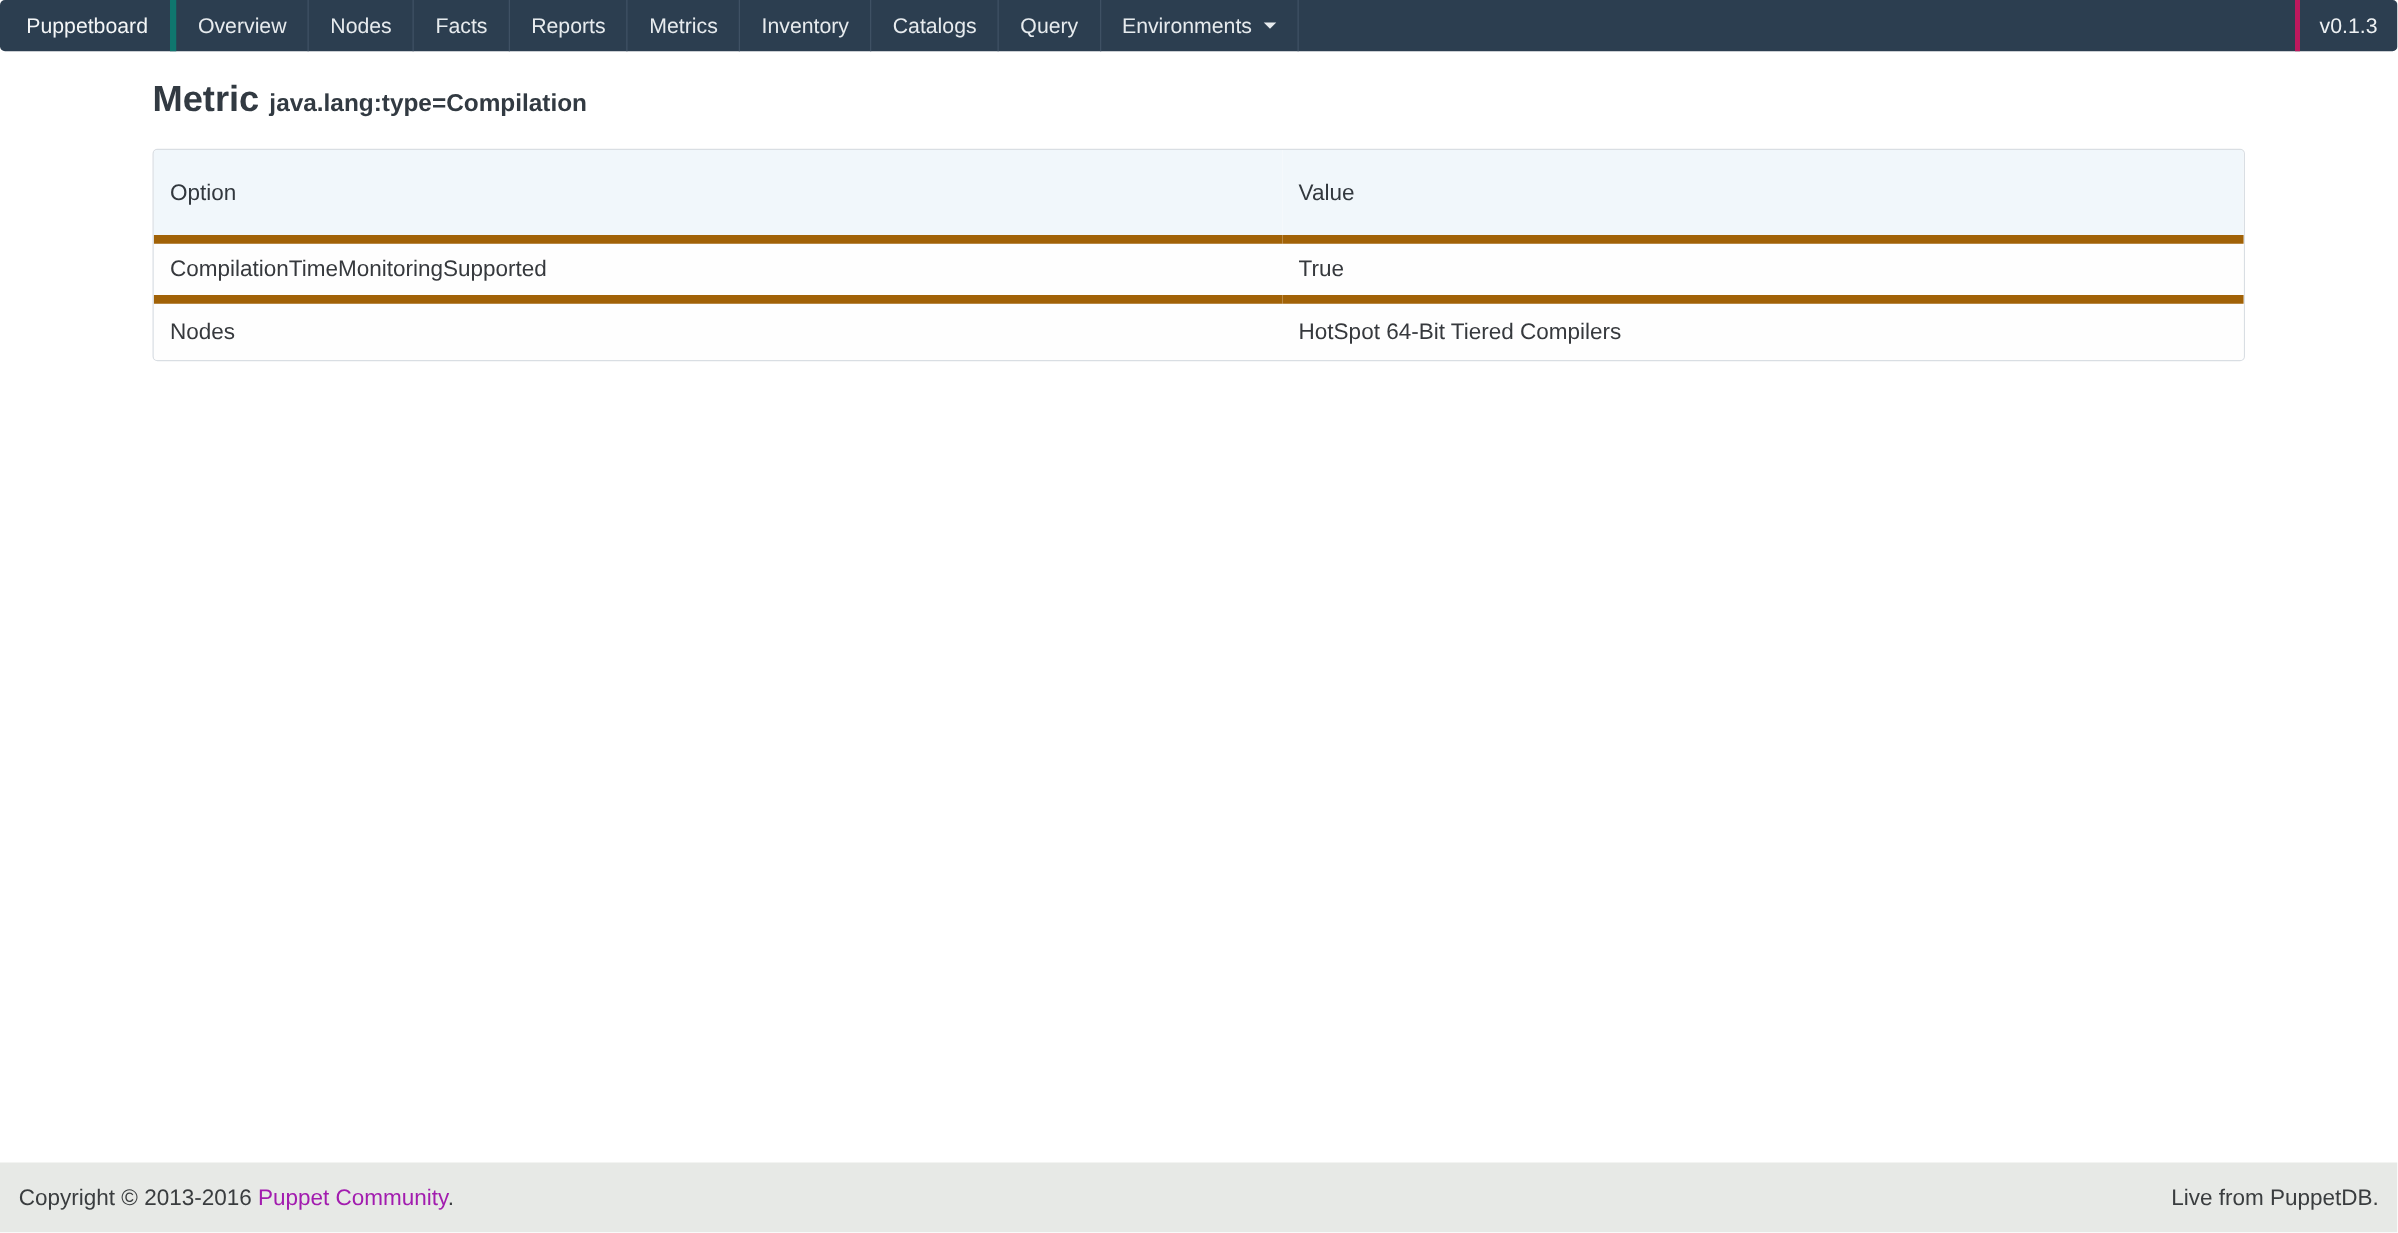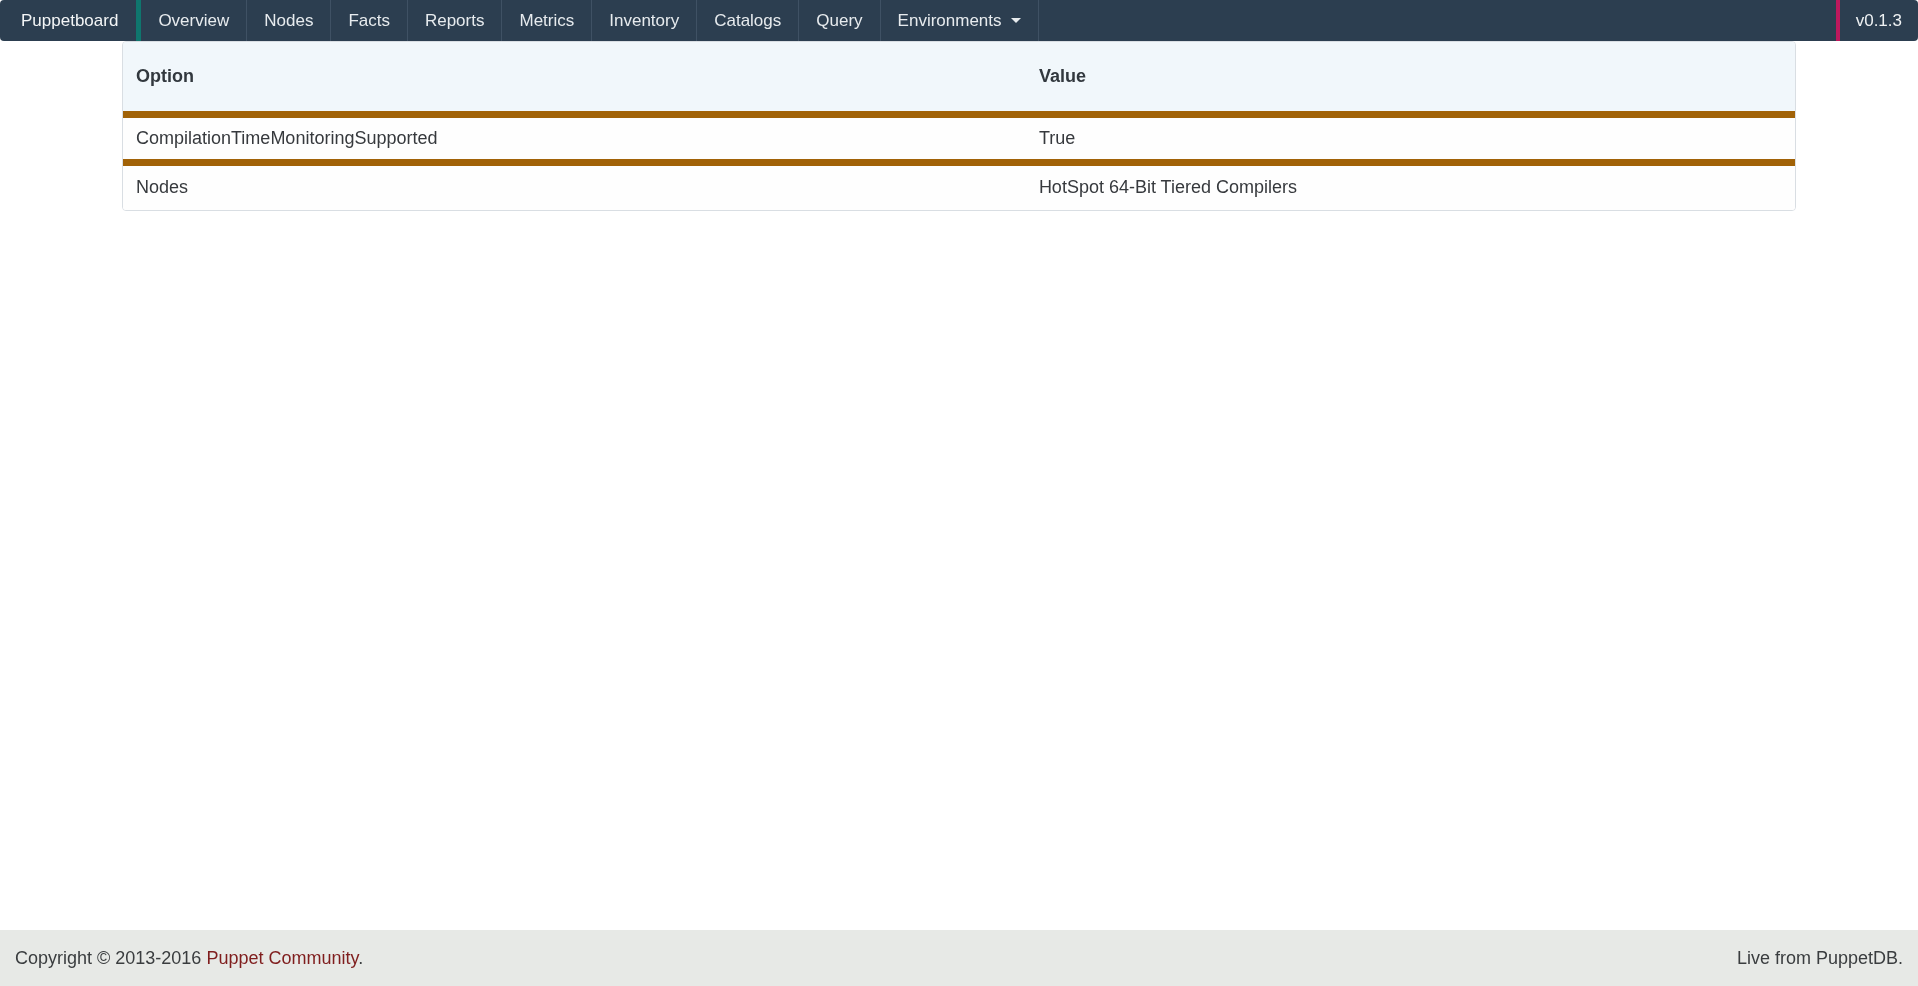--- a/index.html
+++ b/index.html
@@ -87,21 +87,21 @@
   table.metric-table {
     width: 100%;
     border-collapse: collapse;
     font-size: 18px;
     color: #36393d;
   }
   table.metric-table th {
     background: #f1f7fb;
     height: 72px;
     text-align: left;
-    font-weight: 700;
+    font-weight: 400;
     font-size: 18px;
     color: #32383e;
     padding: 0 0 0 13px;
   }
   table.metric-table th.col-option { width: 54%; }
   table.metric-table td {
     height: 48px;
     padding: 0 0 0 13px;
     border-top: 7px solid #a16207;
     background: #fefefe;
@@ -113,21 +113,21 @@
     height: 56px;
     background: #e7e9e6;
     display: flex;
     align-items: center;
     justify-content: space-between;
     padding: 0 15px;
     font-size: 18px;
     color: #3a3d3f;
   }
   .footer a.footer-link {
-    color: #7f1d1d;
+    color: #a21caf;
     text-decoration: none;
     cursor: pointer;
   }
 </style>
 </head>
 <body>
 
 <nav class="navbar">
   <a class="brand">Puppetboard</a>
   <div class="nav-items">
@@ -143,20 +143,24 @@
       <span>Environments</span>
       <span class="caret"></span>
     </a>
   </div>
   <div class="nav-spacer"></div>
   <div class="nav-version">v0.1.3</div>
 </nav>
 
 <div class="main">
   <div class="container">
+    <h1 class="page-heading">
+      <span>Metric</span>
+      <span class="subtitle">java.lang:type=Compilation</span>
+    </h1>
 
     <div class="table-wrap">
       <table class="metric-table">
         <thead>
           <tr>
             <th class="col-option">Option</th>
             <th class="col-value">Value</th>
           </tr>
         </thead>
         <tbody>

